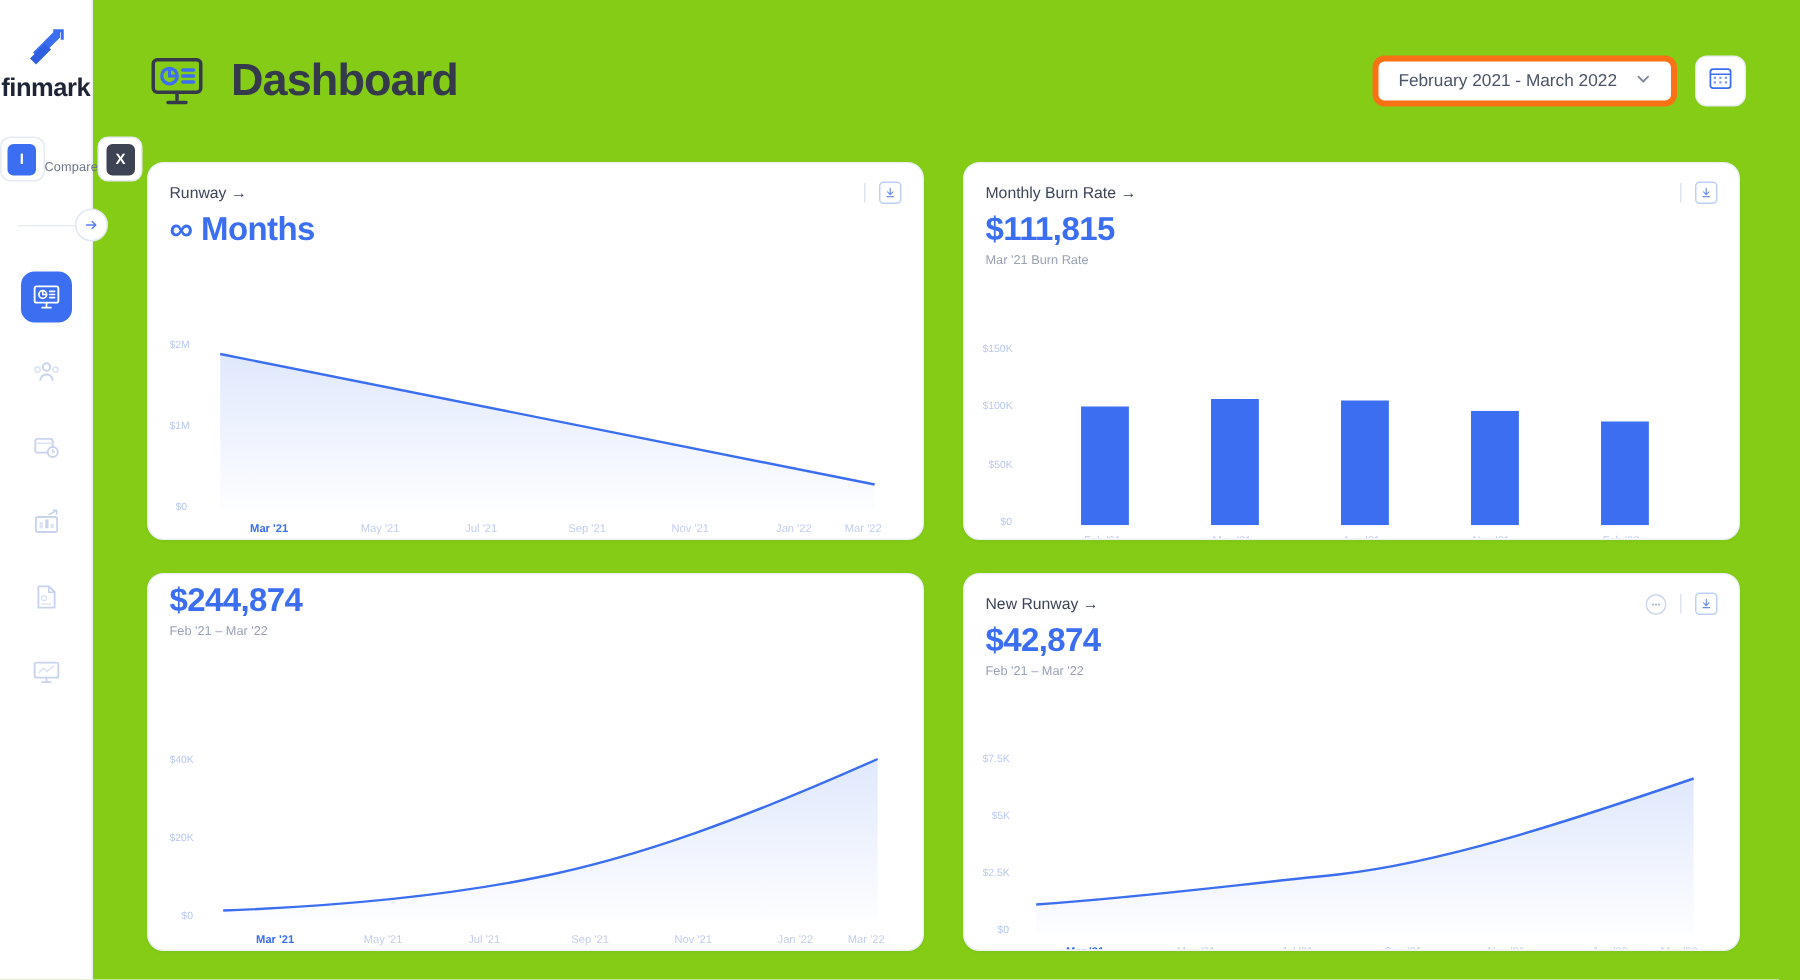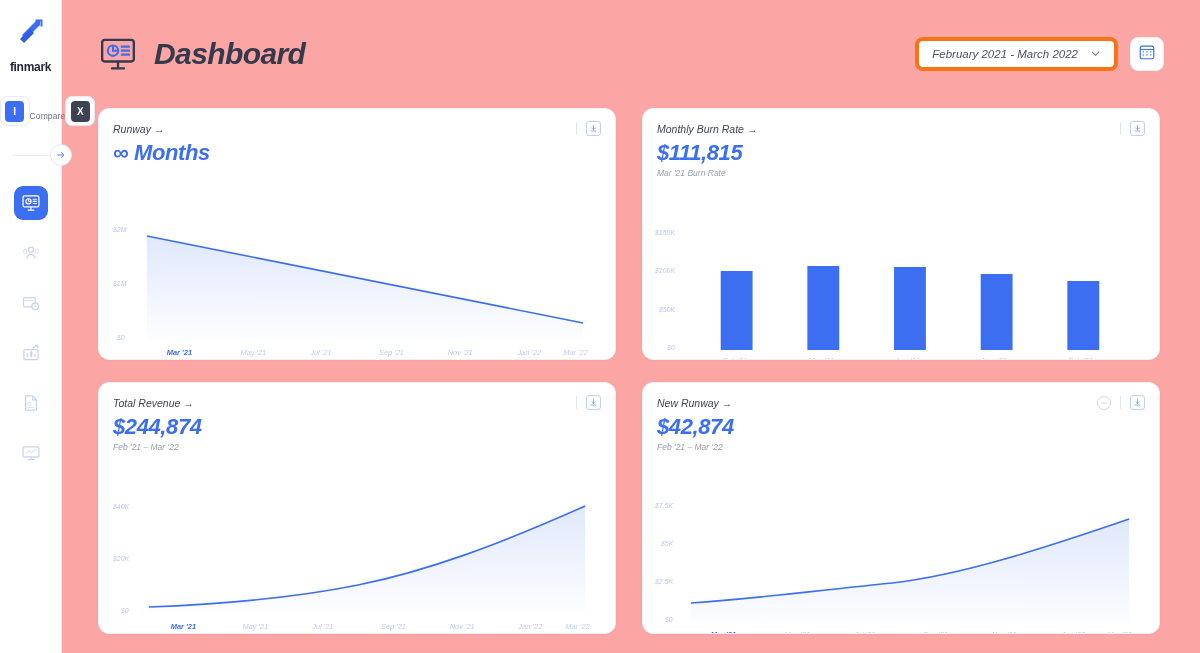--- a/index.html
+++ b/index.html
@@ -16,22 +16,22 @@
     width: 62px; height: 653px;
     background: #ffffff;
     border-right: 1px solid #eceef5;
     display: flex; flex-direction: column; align-items: center;
     padding-top: 16px;
     position: relative; flex: 0 0 62px;
   }
   .logo-wrap { display: flex; flex-direction: column; align-items: center; }
   .logo-mark { width: 30px; height: 30px; }
   .logo-text {
-    font-size: 12px; font-weight: 700; color: #1f2437;
-    letter-spacing: -0.3px; margin-top: 14px;
+    font-size: 17px; font-weight: 700; color: #1f2437;
+    letter-spacing: -0.3px; margin-top: 3px;
   }
   .chip-group { margin-top: 22px; display: flex; flex-direction: row; align-items: center; }
   .chip-label {
     font-size: 8.5px; color: #6b7387; margin-bottom: 4px;
     letter-spacing: .1px; text-align: center;
   }
   .chip-box {
     width: 30px; height: 30px; border-radius: 7px;
     background: #fff; border: 1px solid #e7eaf3;
     display: flex; align-items: center; justify-content: center;
@@ -65,24 +65,23 @@
   .nav-item {
     width: 34px; height: 34px; border-radius: 9px;
     display: flex; align-items: center; justify-content: center;
   }
   .nav-item.active { background: #3b6ef0; }
   .nav-item svg { display: block; }
 
   
   .main {
     flex: 1 1 auto; height: 653px;
-    background: #fca5a5;
+    background: #84cc16;
     padding: 0 0 0 0;
     overflow: hidden;
-    font-style: italic;
   }
   .topbar {
     height: 108px; display: flex; align-items: center;
     padding: 0 36px 0 36px;
   }
   .title-wrap { display: flex; align-items: center; gap: 16px; }
   .title-icon { width: 40px; height: 40px; }
   .page-title {
     font-size: 30px; font-weight: 700; color: #343a4c; letter-spacing: -0.6px;
   }
@@ -374,33 +373,20 @@
             <text class="xtick" x="80" y="144">Feb '21</text>
             <text class="xtick" x="166" y="144">May '21</text>
             <text class="xtick" x="253" y="144">Aug '21</text>
             <text class="xtick" x="340" y="144">Nov '21</text>
             <text class="xtick" x="427" y="144">Feb '22</text>
           </svg>
         </div>
       </div>
 
       <div class="card">
-        <div class="card-head">
-          <div class="card-title">
-            <span>Total Revenue</span><span class="arw">→</span>
-          </div>
-          <div class="head-actions">
-            <span class="vsep"></span>
-            <span class="icon-btn">
-              <svg viewBox="0 0 12 12" width="9" height="9">
-                  <path d="M6 2 V7.4 M3.6 5.2 L6 7.6 L8.4 5.2 M3 9.4 H9" fill="none" stroke="#6c8cf0" stroke-width="1" stroke-linecap="round" stroke-linejoin="round"></path>
-                </svg>
-            </span>
-          </div>
-        </div>
         <div class="kpi">
           <div class="kpi-value">$244,874</div>
           <div class="kpi-sub">Feb '21 – Mar '22</div>
         </div>
         <div class="chart-area">
           <svg class="chart-svg" viewBox="0 0 518 140" preserveAspectRatio="none" height="140">
             <text class="ytick" x="14" y="16">$40K</text>
             <text class="ytick" x="14" y="68">$20K</text>
             <text class="ytick" x="22" y="120">$0</text>
             <path class="fillarea" d="M50 114 C130 111, 200 104, 260 92 C330 78, 400 52, 488 13 L488 120 L50 120 Z"></path>

